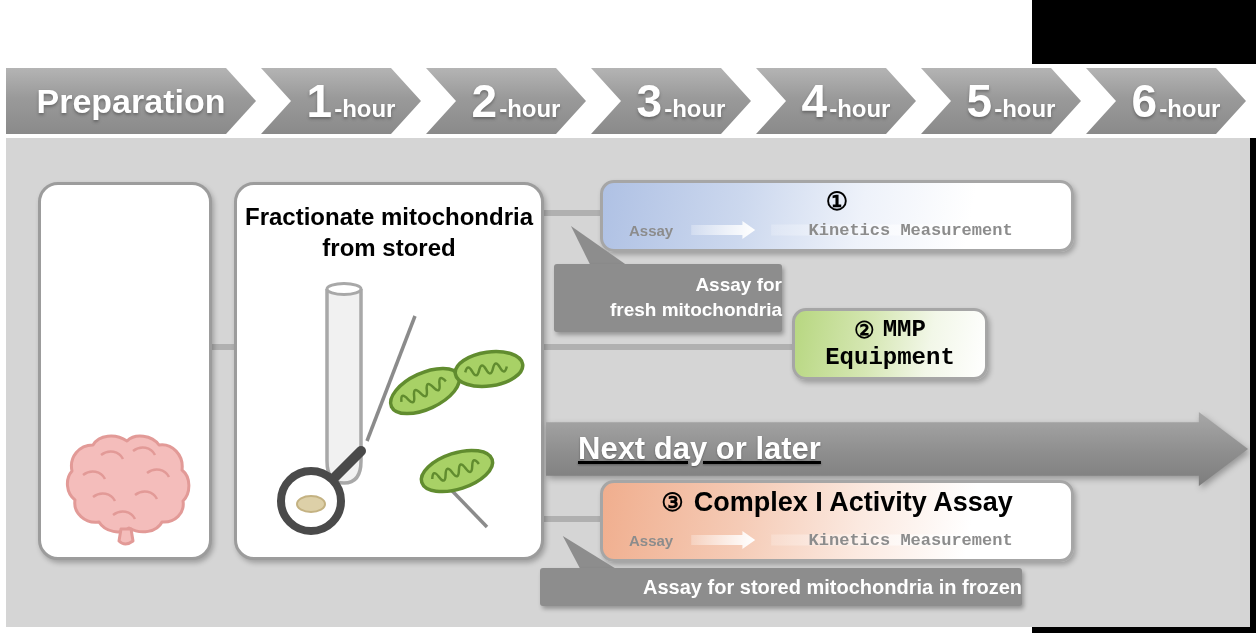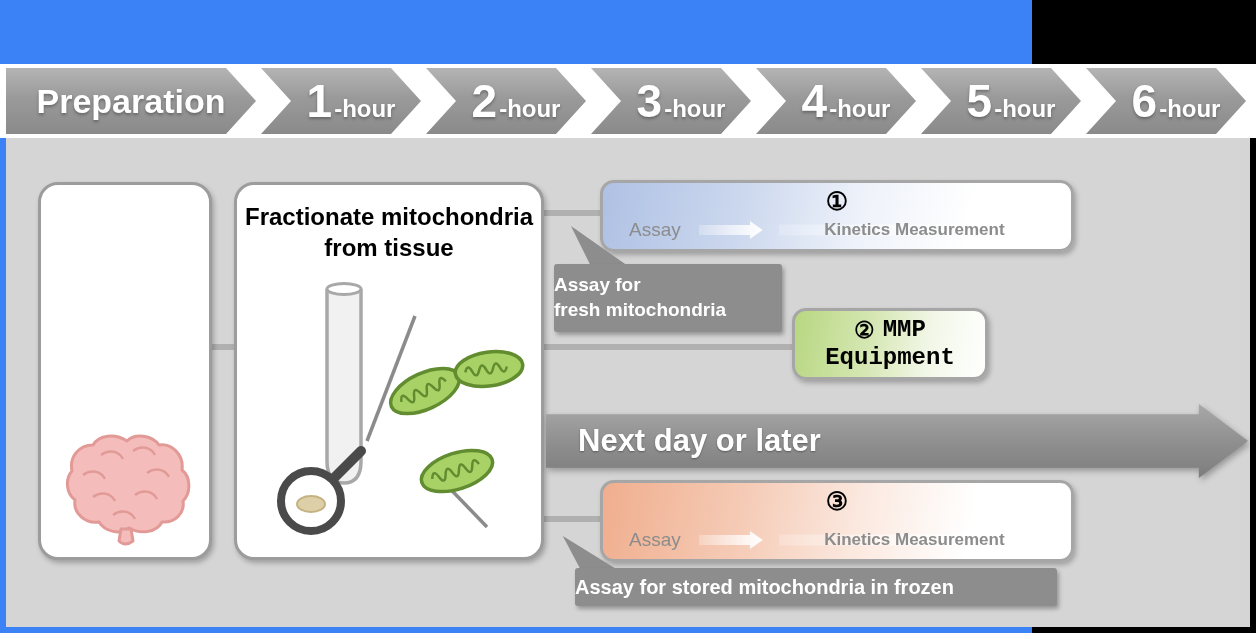--- a/index.html
+++ b/index.html
@@ -1,18 +1,18 @@
 <!DOCTYPE html>
 <html><head>
 <meta charset="utf-8">
 <style>
   html,body { margin:0; padding:0; background:#000; }
   body { width:1256px; height:633px; overflow:hidden;
          font-family:"Liberation Sans", sans-serif; }
-  .stage { position:relative; width:1032px; height:633px; background:#3b82f6; }
+  .stage { position:relative; width:1032px; height:633px; background:#ffffff; }
 
   
   .timeline-strip { position:absolute; left:0; top:64px; width:1256px; height:74px;
     background:#fff; display:flex; align-items:center; gap:5px;
     padding:4px 0 4px 6px; box-sizing:border-box; }
   .chev { height:66px; display:flex; align-items:center; justify-content:center;
     background:linear-gradient(180deg,#b4b4b4 0%,#9a9a9a 45%,#8a8a8a 100%);
     color:#fff; font-weight:bold; flex:0 0 auto; }
   .chev-first { width:250px;
     clip-path:polygon(0 0, calc(100% - 30px) 0, 100% 50%, calc(100% - 30px) 100%, 0 100%); }
@@ -52,53 +52,53 @@
   #ocr-box { left:594px; top:42px; width:474px; height:72px;
     background:linear-gradient(100deg,#afc1e4 0%,#ccd8ee 30%,#eef2fa 55%,#fff 78%); }
   #complex-box { left:594px; top:342px; width:474px; height:82px;
     background:linear-gradient(100deg,#f0ae8e 0%,#f5cbb6 30%,#fbe9e0 55%,#fff 78%); }
   .box-title-row { display:flex; justify-content:center; align-items:center; gap:10px;
     margin-top:4px; color:#000; font-weight:bold; }
   .box-num { font-size:25px; }
   .box-title { font-size:27px; }
   .assay-row { position:absolute; left:26px; right:18px; bottom:7px; height:24px;
     display:flex; align-items:center; }
-  .assay-label { font-size:19px; font-weight:normal; color:#8c8c8c; margin-right:18px; }
+  .assay-label { font-size:15px; font-weight:bold; color:#8c8c8c; margin-right:18px; }
   .arrow-small { width:64px; height:18px;
     background:linear-gradient(90deg,rgba(255,255,255,.25),#fff);
     clip-path:polygon(0 22%, 80% 22%, 80% 0, 100% 50%, 80% 100%, 80% 78%, 0 78%);
     margin-right:16px; }
   .arrow-long-wrap { position:relative; flex:1; height:22px; }
   .arrow-long { position:absolute; inset:0;
     background:linear-gradient(90deg,rgba(255,255,255,.2),#fff);
     clip-path:polygon(0 25%, 94% 25%, 94% 0, 100% 50%, 94% 100%, 94% 75%, 0 75%); }
   .kinetics-label { position:absolute; left:0; right:3px; top:50%;
     transform:translateY(-50%); text-align:center; font-size:17px;
-    font-weight:bold; color:#8c8c8c; }
+    font-weight:bold; color:#8c8c8c;font-family:Liberation Mono, monospace; }
 
   #mmp-box { left:786px; top:170px; width:196px; height:72px;
     background:linear-gradient(100deg,#b7d780 0%,#d6e7b4 40%,#f2f7e8 70%,#fff 100%);
     display:flex; flex-direction:column; justify-content:center; align-items:center; }
   .mmp-line1 { display:flex; align-items:center; gap:8px; font-weight:bold; color:#000; }
   .mmp-num { font-size:23px; }
   .mmp-title { font-size:24px; font-weight:bold; color:#000; line-height:1.15;font-family:Liberation Mono, monospace; }
 
   .gray-note { position:absolute; background:#8d8d8d; color:#fff; font-weight:bold;
     box-shadow:2px 3px 4px rgba(0,0,0,.3); border-radius:3px;
-    display:flex; flex-direction:column; justify-content:center; text-align:left; }
+    display:flex; flex-direction:column; justify-content:center; text-align:right; }
   #fresh-note { left:548px; top:126px; width:228px; height:68px;
     font-size:19px; line-height:1.3; }
   #fresh-note-tail { position:absolute; left:560px; top:88px; width:62px; height:40px;
     background:#8d8d8d; clip-path:polygon(8% 0, 100% 100%, 40% 100%); }
-  #frozen-note { left:534px; top:430px; width:482px; height:38px; font-size:20px;margin-left:35px; }
+  #frozen-note { left:534px; top:430px; width:482px; height:38px; font-size:20px; }
   #frozen-note-tail { position:absolute; left:552px; top:398px; width:60px; height:34px;
     background:#8d8d8d; clip-path:polygon(8% 0, 100% 100%, 38% 100%); }
 
-  #next-day { position:absolute; left:540px; top:266px; width:702px; height:74px;
-    filter:drop-shadow(2px 3px 3px rgba(0,0,0,.3)); }
+  #next-day { position:absolute; left:540px; top:274px; width:702px; height:74px;
+    filter:drop-shadow(2px 3px 3px rgba(0,0,0,.3));text-decoration:underline; }
   .banner-shape { width:100%; height:100%;
     background:linear-gradient(180deg,#a8a8a8 0%,#8e8e8e 55%,#7d7d7d 100%);
     clip-path:polygon(0 14%, 93% 14%, 93% 0, 100% 50%, 93% 100%, 93% 86%, 0 86%);
     display:flex; align-items:center; padding-left:32px; box-sizing:border-box; }
   .banner-text { font-size:31px; font-weight:bold; color:#fff;
     text-shadow:0 1px 2px rgba(0,0,0,.35); }
 </style>
 </head>
 <body>
 
@@ -162,21 +162,21 @@
         <path d="M84 42 C 92 36 102 38 106 46" fill="none" stroke="#e29a97" stroke-width="2.5"></path>
         <path d="M30 66 C 38 60 48 62 52 70" fill="none" stroke="#e29a97" stroke-width="2.5"></path>
         <path d="M72 64 C 80 58 90 60 94 68" fill="none" stroke="#e29a97" stroke-width="2.5"></path>
         <path d="M50 84 C 58 78 68 80 72 88" fill="none" stroke="#e29a97" stroke-width="2.5"></path>
         <path d="M58 98 L56 110 Q62 116 70 110 L68 98 Z" fill="#f4bdbb" stroke="#e29a97" stroke-width="3" stroke-linejoin="round"></path>
       </svg>
     </div>
 
     <div class="panel" id="fractionate-box">
       <div class="fractionate-title prewrap">Fractionate mitochondria
-from tissue</div>
+from stored</div>
       <svg class="fraction-illustration" width="274" height="278" viewBox="0 0 274 278">
 
         <g>
           <path d="M72 18 L72 190 Q72 212 89 212 Q106 212 106 190 L106 18" fill="#f1f1f1" stroke="#a8a8a8" stroke-width="3.5"></path>
           <ellipse cx="89" cy="18" rx="17" ry="5.5" fill="#ffffff" stroke="#a8a8a8" stroke-width="3"></ellipse>
         </g>
 
         <line x1="160" y1="45" x2="112" y2="170" stroke="#8b8b8b" stroke-width="3.5"></line>
         <line x1="178" y1="200" x2="232" y2="256" stroke="#8b8b8b" stroke-width="3.5"></line>
 
@@ -229,20 +229,21 @@
 
     <div id="next-day">
       <div class="banner-shape">
         <span class="banner-text">Next day or later</span>
       </div>
     </div>
 
     <div class="assay-box" id="complex-box">
       <div class="box-title-row">
         <span class="box-num">③</span>
+        <span class="box-title">Complex I Activity Assay</span>
       </div>
       <div class="assay-row">
         <span class="assay-label">Assay</span>
         <span class="arrow-small"></span>
         <span class="arrow-long-wrap">
           <span class="arrow-long"></span>
           <span class="kinetics-label">Kinetics Measurement</span>
         </span>
       </div>
     </div>

